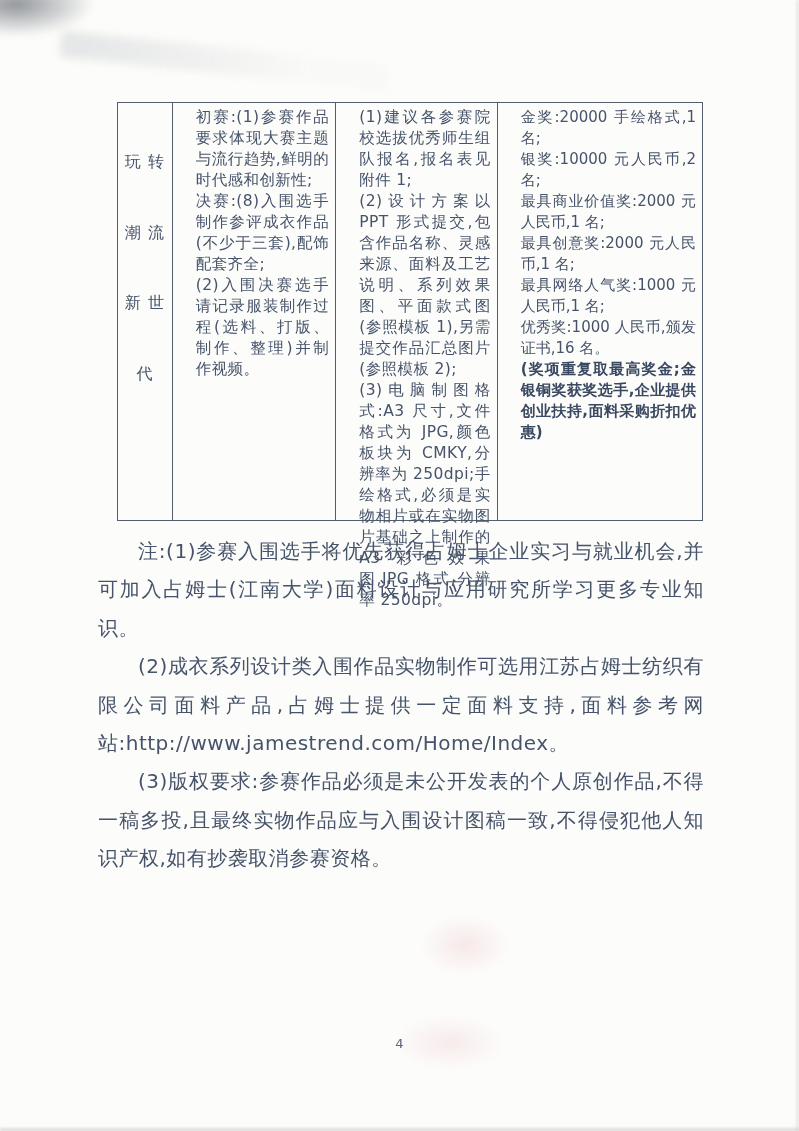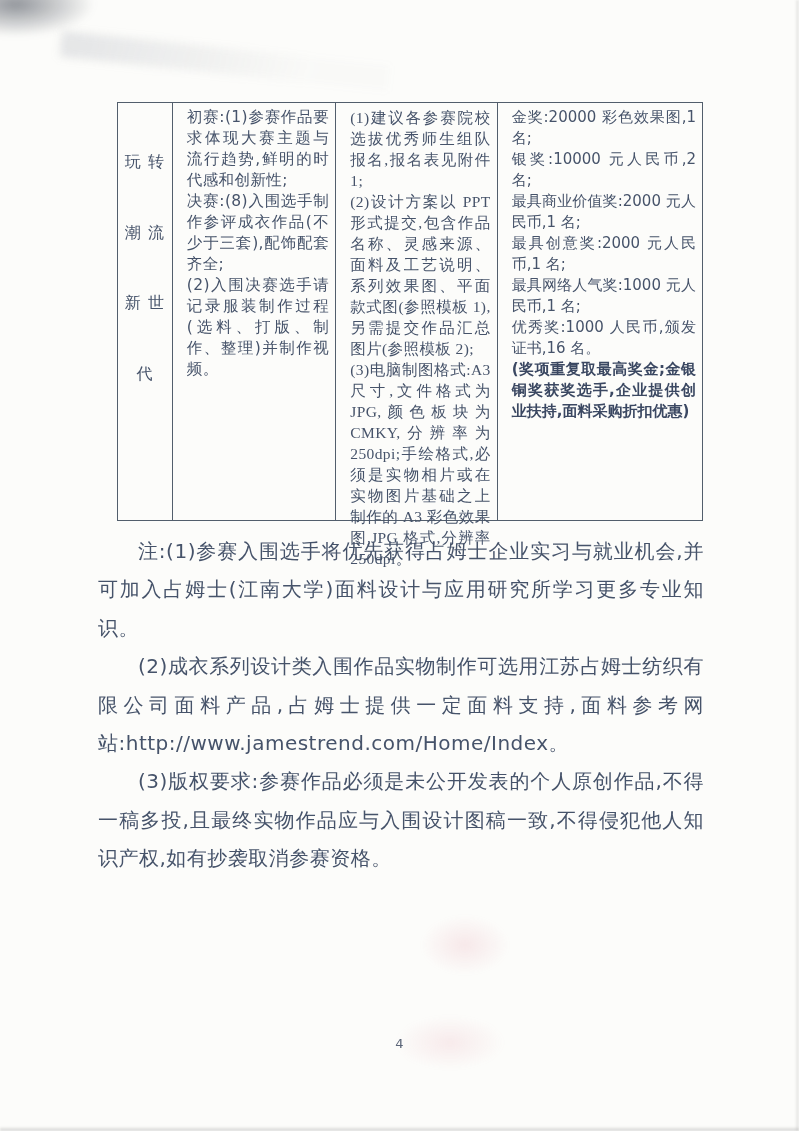--- a/index.html
+++ b/index.html
@@ -51,36 +51,36 @@
   .contest-table {
     position: absolute; left: 117px; top: 102px;
     width: 586px; height: 419px;
     display: flex;
     border: 1.6px solid #525e6c;
     box-sizing: border-box;
   }
   .cell {
     box-sizing: border-box;
     border-left: 1.4px solid #525e6c;
-    padding: 4px 6px 4px 14px;
+    padding: 4px 6px 4px 23px;
     font-size: 15.5px;
     line-height: 21px;
     text-align: justify;
     letter-spacing: 0.4px;
   }
   .cell p { margin: 0; }
   .cell-category {
     border-left: none;
     width: 54px;
     display: flex; align-items: flex-start; justify-content: center;
     padding: 0;
   }
   .vlabel { text-align: center; font-size: 16px; line-height: 23.5px; white-space: pre; letter-spacing: 1px; }
   .cell-req { width: 164px; }
-  .cell-sub { width: 162px; font-family: Liberation Serif, serif; }
+  .cell-sub { width: 162px; }
   .cell-awards { width: 206px; font-size: 15px; letter-spacing: 0; }
   .b { font-weight: bold; color: #3b4862; }
   
   .notes {
     position: absolute; left: 98px; top: 532px; width: 606px;
     font-size: 20px; line-height: 38.4px;
     text-align: justify;
     letter-spacing: 0.5px;
   }
   .note { margin: 0; text-indent: 2em; }
@@ -119,21 +119,21 @@
       <p>(2)入围决赛选手请记录服装制作过程(选料、打版、制作、整理)并制作视频。</p>
     </div>
 
     <div class="cell cell-sub">
       <p>(1)建议各参赛院校选拔优秀师生组队报名,报名表见附件 1;</p>
       <p>(2)设计方案以 PPT 形式提交,包含作品名称、灵感来源、面料及工艺说明、系列效果图、平面款式图(参照模板 1),另需提交作品汇总图片(参照模板 2);</p>
       <p>(3)电脑制图格式:A3 尺寸,文件格式为 JPG,颜色板块为 CMKY,分辨率为 250dpi;手绘格式,必须是实物相片或在实物图片基础之上制作的 A3 彩色效果图,JPG 格式,分辨率 250dpi。</p>
     </div>
 
     <div class="cell cell-awards">
-      <p>金奖:20000 彩色效果图,1 名;</p>
+      <p>金奖:20000 手绘格式,1 名;</p>
       <p>银奖:10000 元人民币,2 名;</p>
       <p>最具商业价值奖:2000 元人民币,1 名;</p>
       <p>最具创意奖:2000 元人民币,1 名;</p>
       <p>最具网络人气奖:1000 元人民币,1 名;</p>
       <p>优秀奖:1000 人民币,颁发证书,16 名。</p>
       <p class="b">(奖项重复取最高奖金;金银铜奖获奖选手,企业提供创业扶持,面料采购折扣优惠)</p>
     </div>
 
   </div>
 

